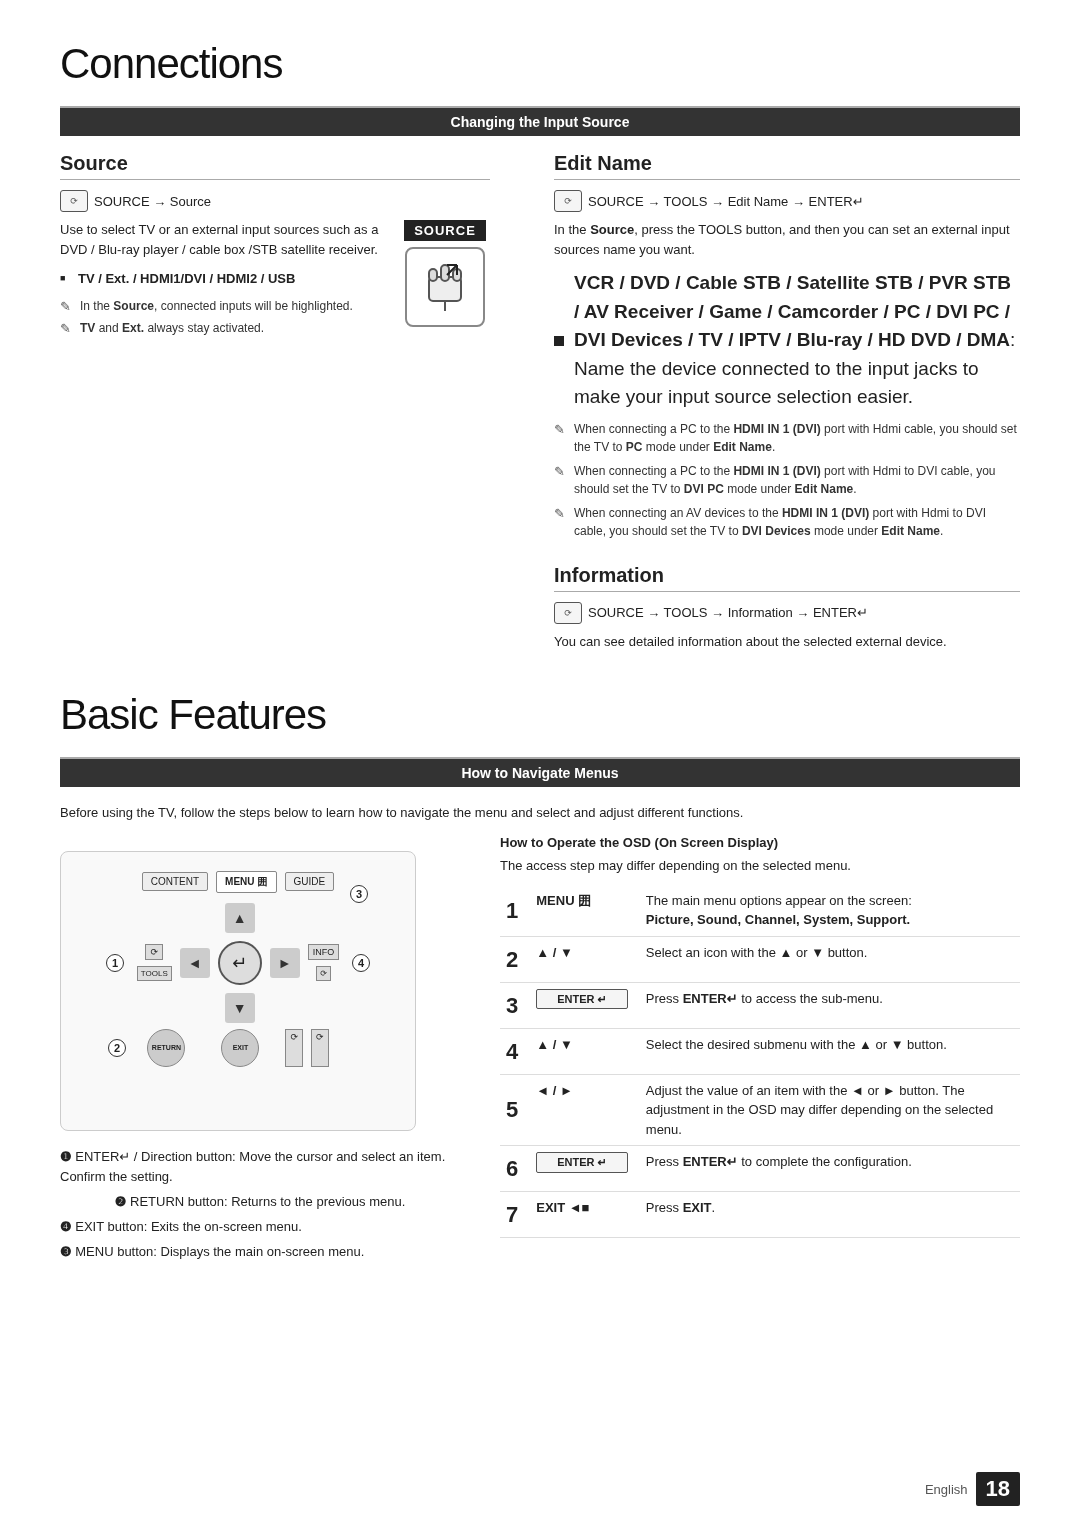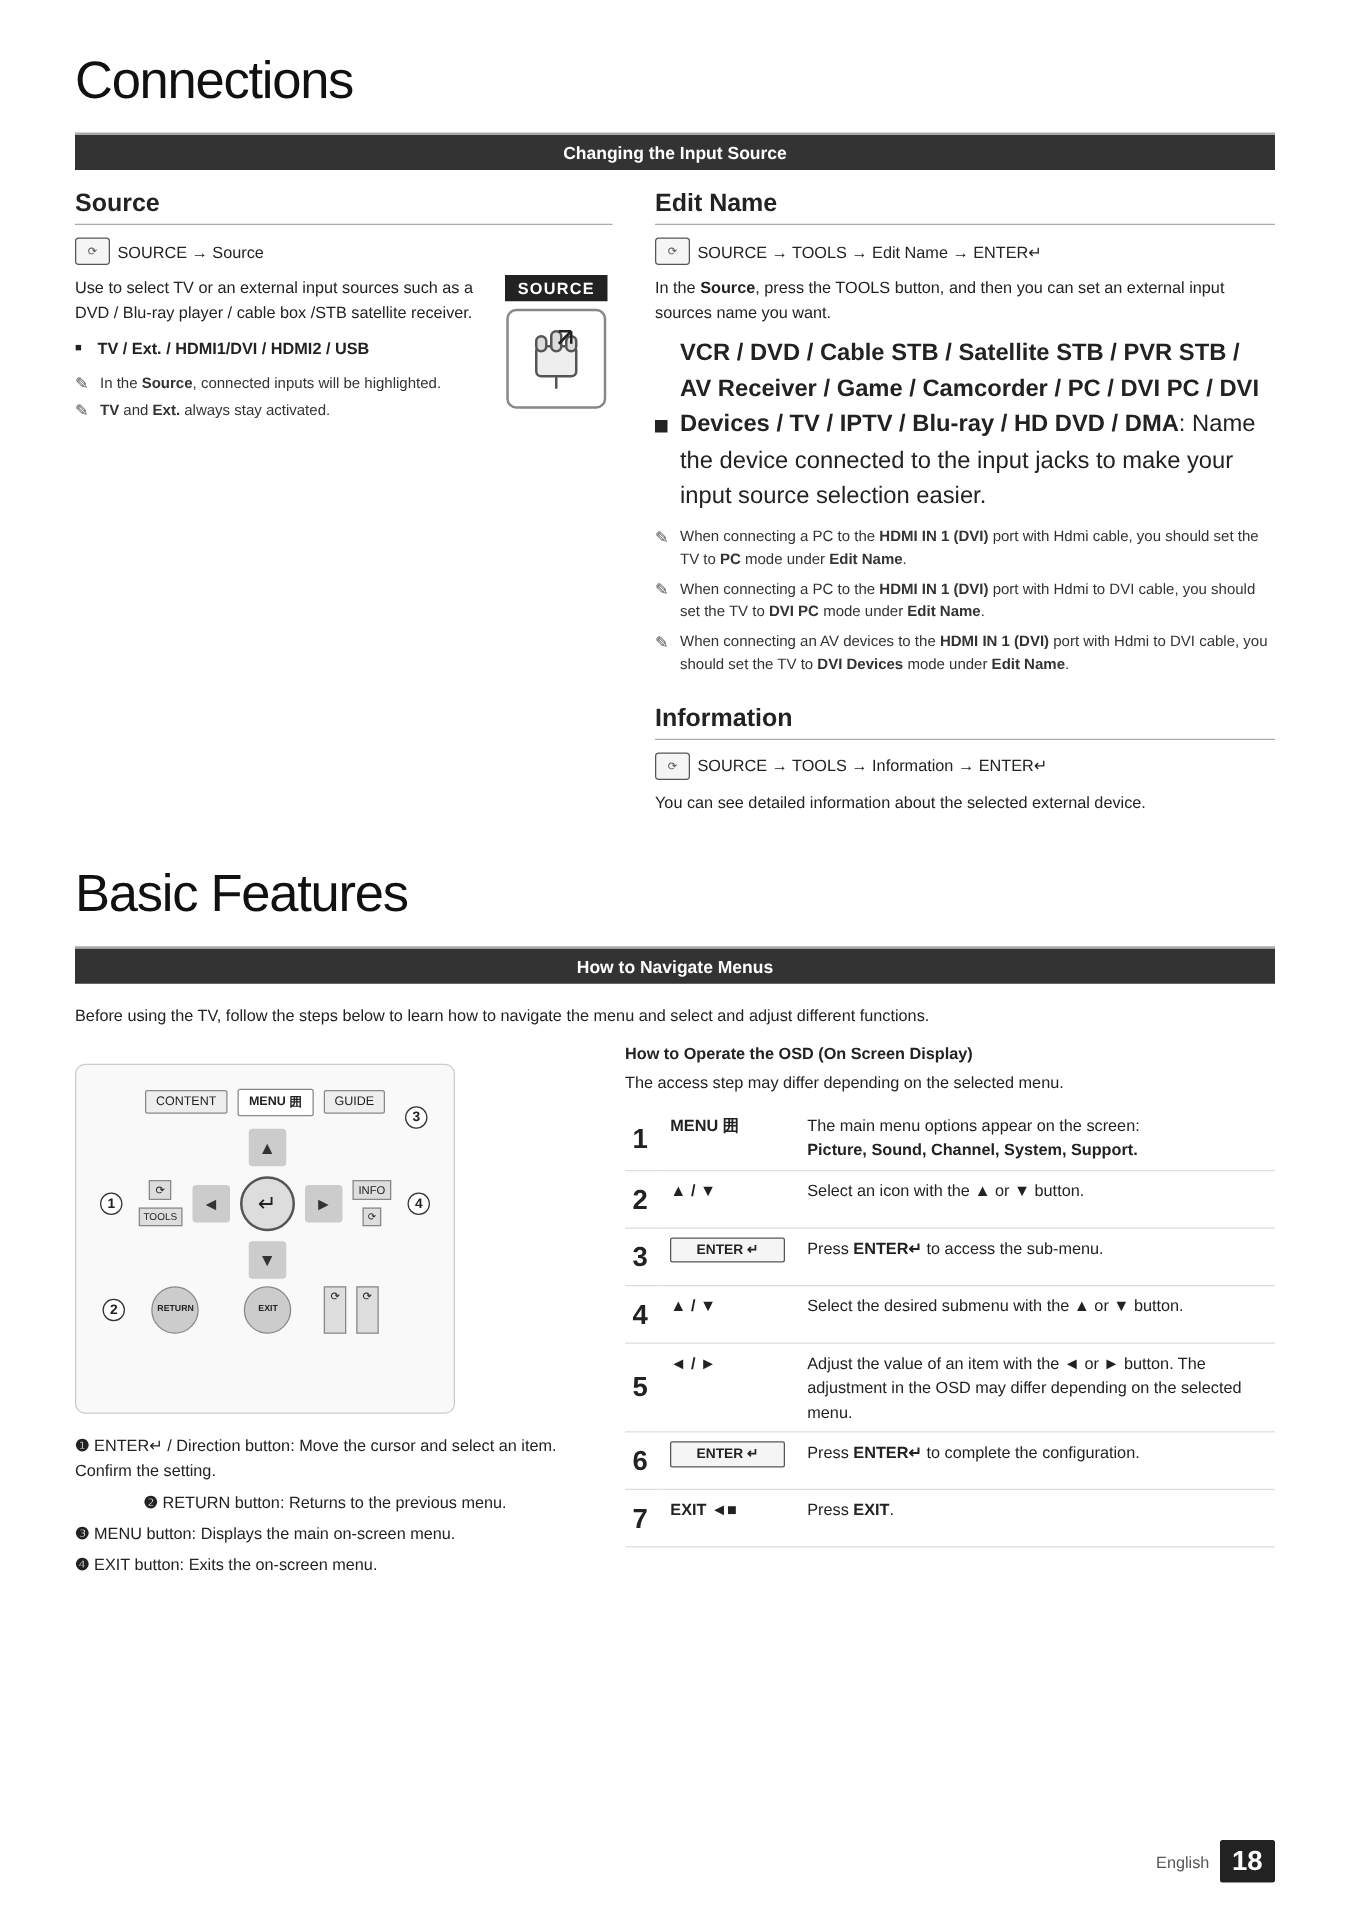--- a/index.html
+++ b/index.html
@@ -27,21 +27,21 @@
       background: #333;
       color: #fff;
       text-align: center;
       font-size: 14px;
       font-weight: bold;
       padding: 6px 0;
       margin-bottom: 16px;
     }
     .two-col {
       display: flex;
-      gap: 34px;
+      gap: 64px;
     }
     .col-left { flex: 0 0 430px; }
     .col-right { flex: 1; }
     .subsection-title {
       font-size: 20px;
       font-weight: bold;
       border-bottom: 1px solid #aaa;
       padding-bottom: 4px;
       margin-bottom: 10px;
     }
@@ -141,21 +141,21 @@
       margin-top: 40px;
     }
     .navigate-cols {
       display: flex;
       gap: 40px;
       margin-top: 12px;
     }
     .nav-left { flex: 0 0 400px; }
     .nav-right { flex: 1; }
     .remote-diagram {
-      width: 304px;
+      width: 356px;
       height: 280px;
       border: 1px solid #ccc;
       border-radius: 8px;
       margin: 16px 0;
       position: relative;
       background: #f9f9f9;
       display: flex;
       align-items: center;
       justify-content: center;
     }
@@ -439,22 +439,22 @@
             <div style="width:10px;"></div>
             <div style="font-size:9px;border:1px solid #888;padding:2px 4px;background:#ddd;">⟳</div>
             <div style="font-size:9px;border:1px solid #888;padding:2px 4px;background:#ddd;">⟳</div>
           </div>
         </div>
       </div>
 
       <div>
         <p style="font-size:13px;line-height:1.6;margin-bottom:4px;"><strong>❶</strong> ENTER↵ / Direction button: Move the cursor and select an item. Confirm the setting.</p>
         <p style="font-size:13px;line-height:1.6;margin-bottom:4px;text-align:center;"><strong>❷</strong> RETURN button: Returns to the previous menu.</p>
+        <p style="font-size:13px;line-height:1.6;margin-bottom:4px;"><strong>❹</strong> EXIT button: Exits the on-screen menu.</p>
         <p style="font-size:13px;line-height:1.6;margin-bottom:4px;"><strong>❸</strong> MENU button: Displays the main on-screen menu.</p>
-        <p style="font-size:13px;line-height:1.6;margin-bottom:4px;"><strong>❹</strong> EXIT button: Exits the on-screen menu.</p>
       </div>
     </div>
 
     <div class="nav-right">
       <p class="how-to-label">How to Operate the OSD (On Screen Display)</p>
       <p style="font-size:13px;margin-bottom:12px;">The access step may differ depending on the selected menu.</p>
 
       <table class="osd-table">
         <tbody>
           <tr>

